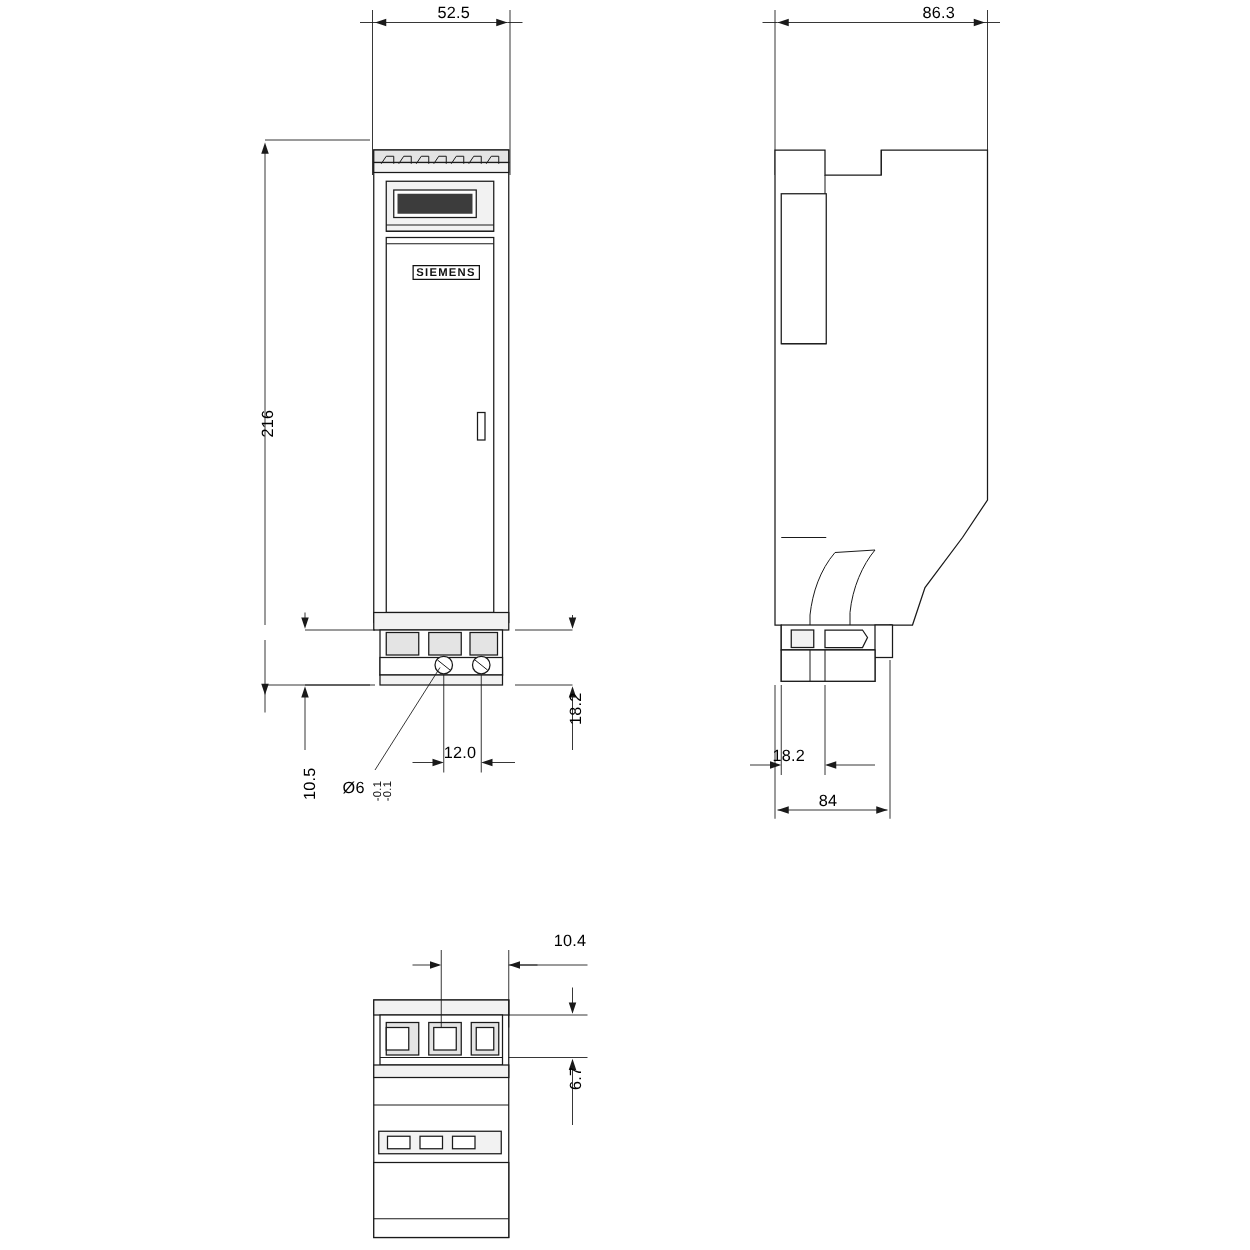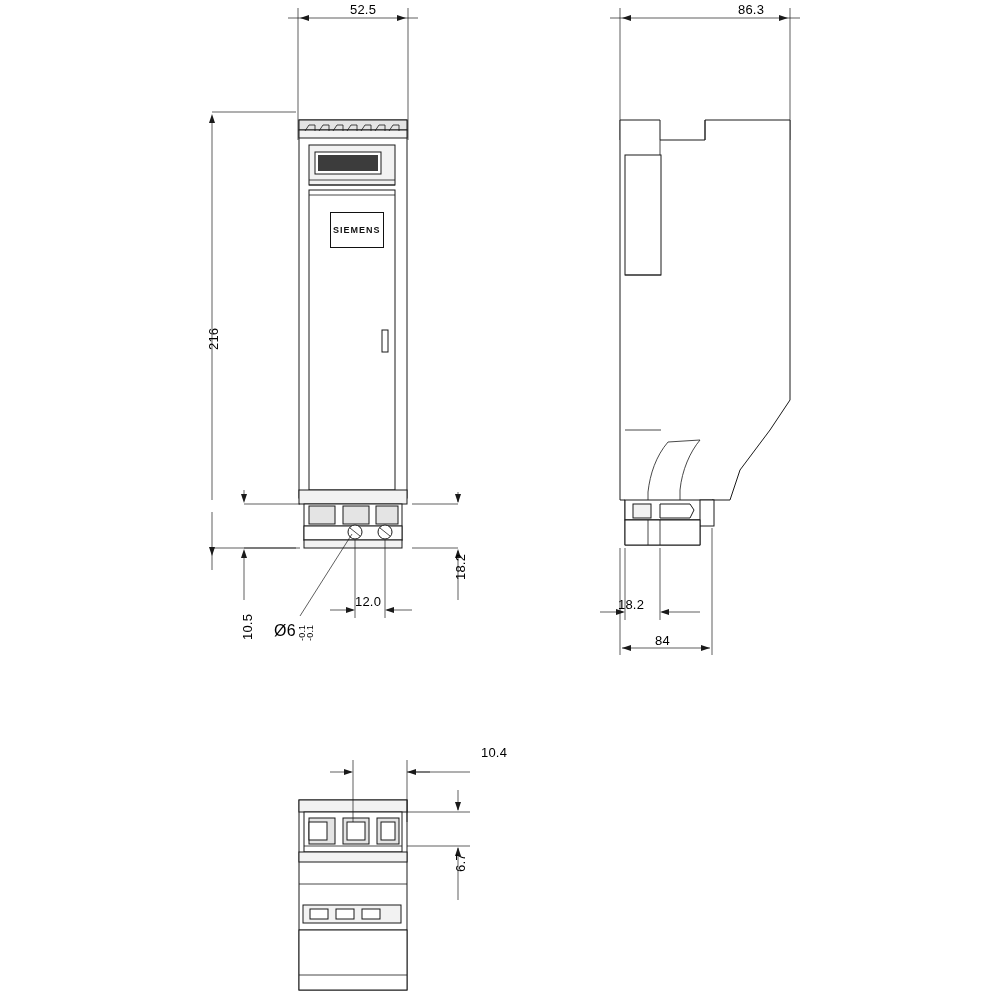--- a/index.html
+++ b/index.html
@@ -200,26 +200,26 @@
   <div class="dim" style="left:350px;top:2px;">52.5</div>
 
   <div class="dim rot" style="left:206px;top:350px;">216</div>
 
   <div class="dim rot" style="left:240px;top:640px;">10.5</div>
 
   <div class="dim rot" style="left:453px;top:580px;">18.2</div>
 
   <div class="dim" style="left:355px;top:594px;">12.0</div>
 
-  <div class="dim" style="left:274px;top:622px;font-size:16px;">Ø6</div>
+  <div class="dim" style="left:274px;top:622px;font-size:13px;">Ø6</div>
   <div class="dim rot" style="left:297px;top:641px;font-size:9px;">-0.1</div>
   <div class="dim rot" style="left:305px;top:641px;font-size:9px;">-0.1</div>
 
   <div class="dim" style="left:690px;top:2px;margin-left:48px;">86.3</div>
   <div class="dim" style="left:618px;top:597px;">18.2</div>
   <div class="dim" style="left:655px;top:633px;">84</div>
 
-  <div class="dim" style="left:443px;top:745px;margin-left:38px;">10.4</div>
+  <div class="dim" style="left:443px;top:745px;">10.4</div>
   <div class="dim rot" style="left:453px;top:872px;">6.7</div>
 
-  <div style="position:absolute;left:330px;top:212px;font-size:9px;font-weight:bold;letter-spacing:1px;color:#111;font-family:'Liberation Sans',sans-serif;border:1px solid #111;padding:12px 2px;background:#fff;">SIEMENS</div>
+  <div style="position:absolute;left:330px;top:212px;font-size:9px;font-weight:bold;letter-spacing:1px;color:#111;font-family:'Liberation Sans',sans-serif;border:1px solid #111;padding:0 2px;background:#fff;">SIEMENS</div>
 
 </div>
 
 </body></html>

